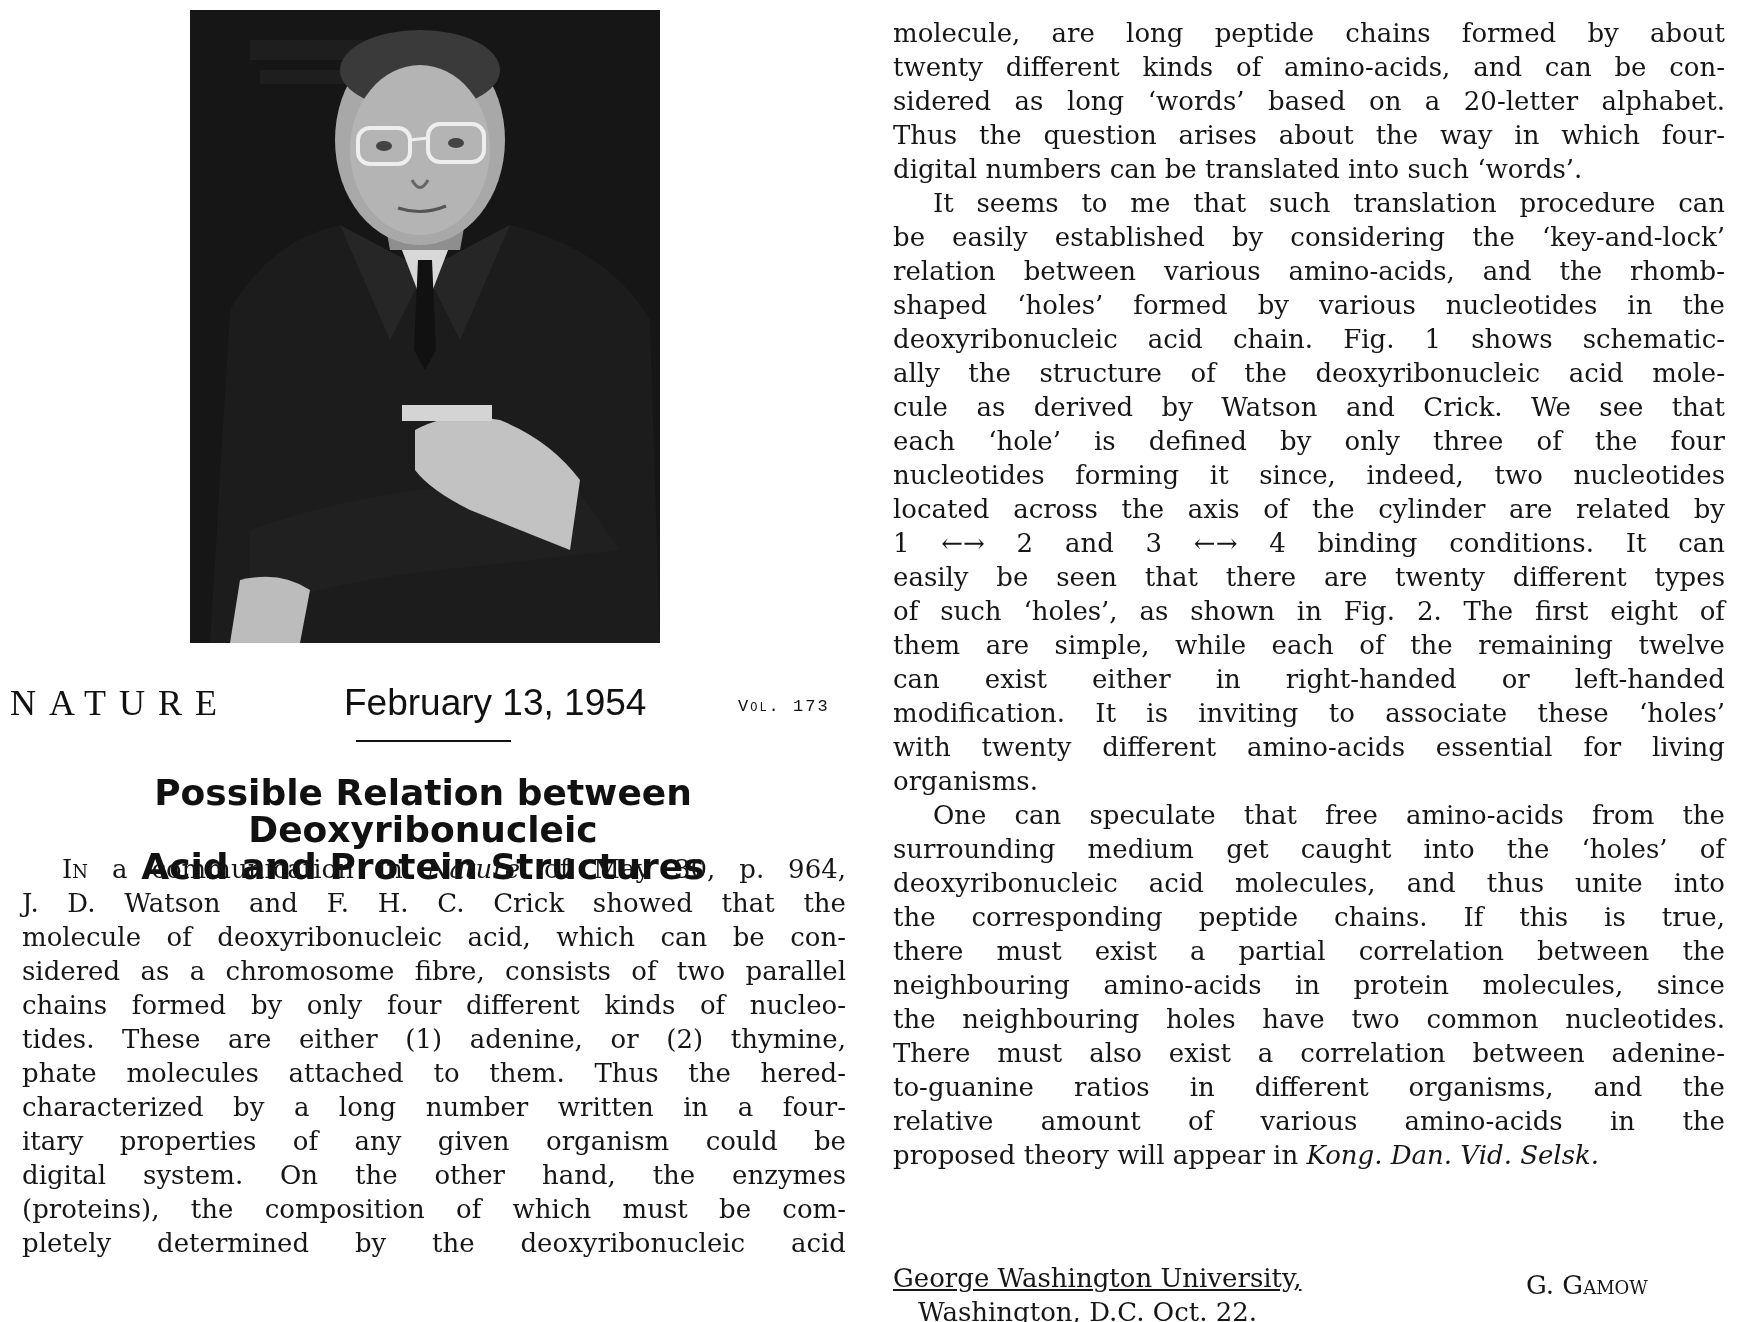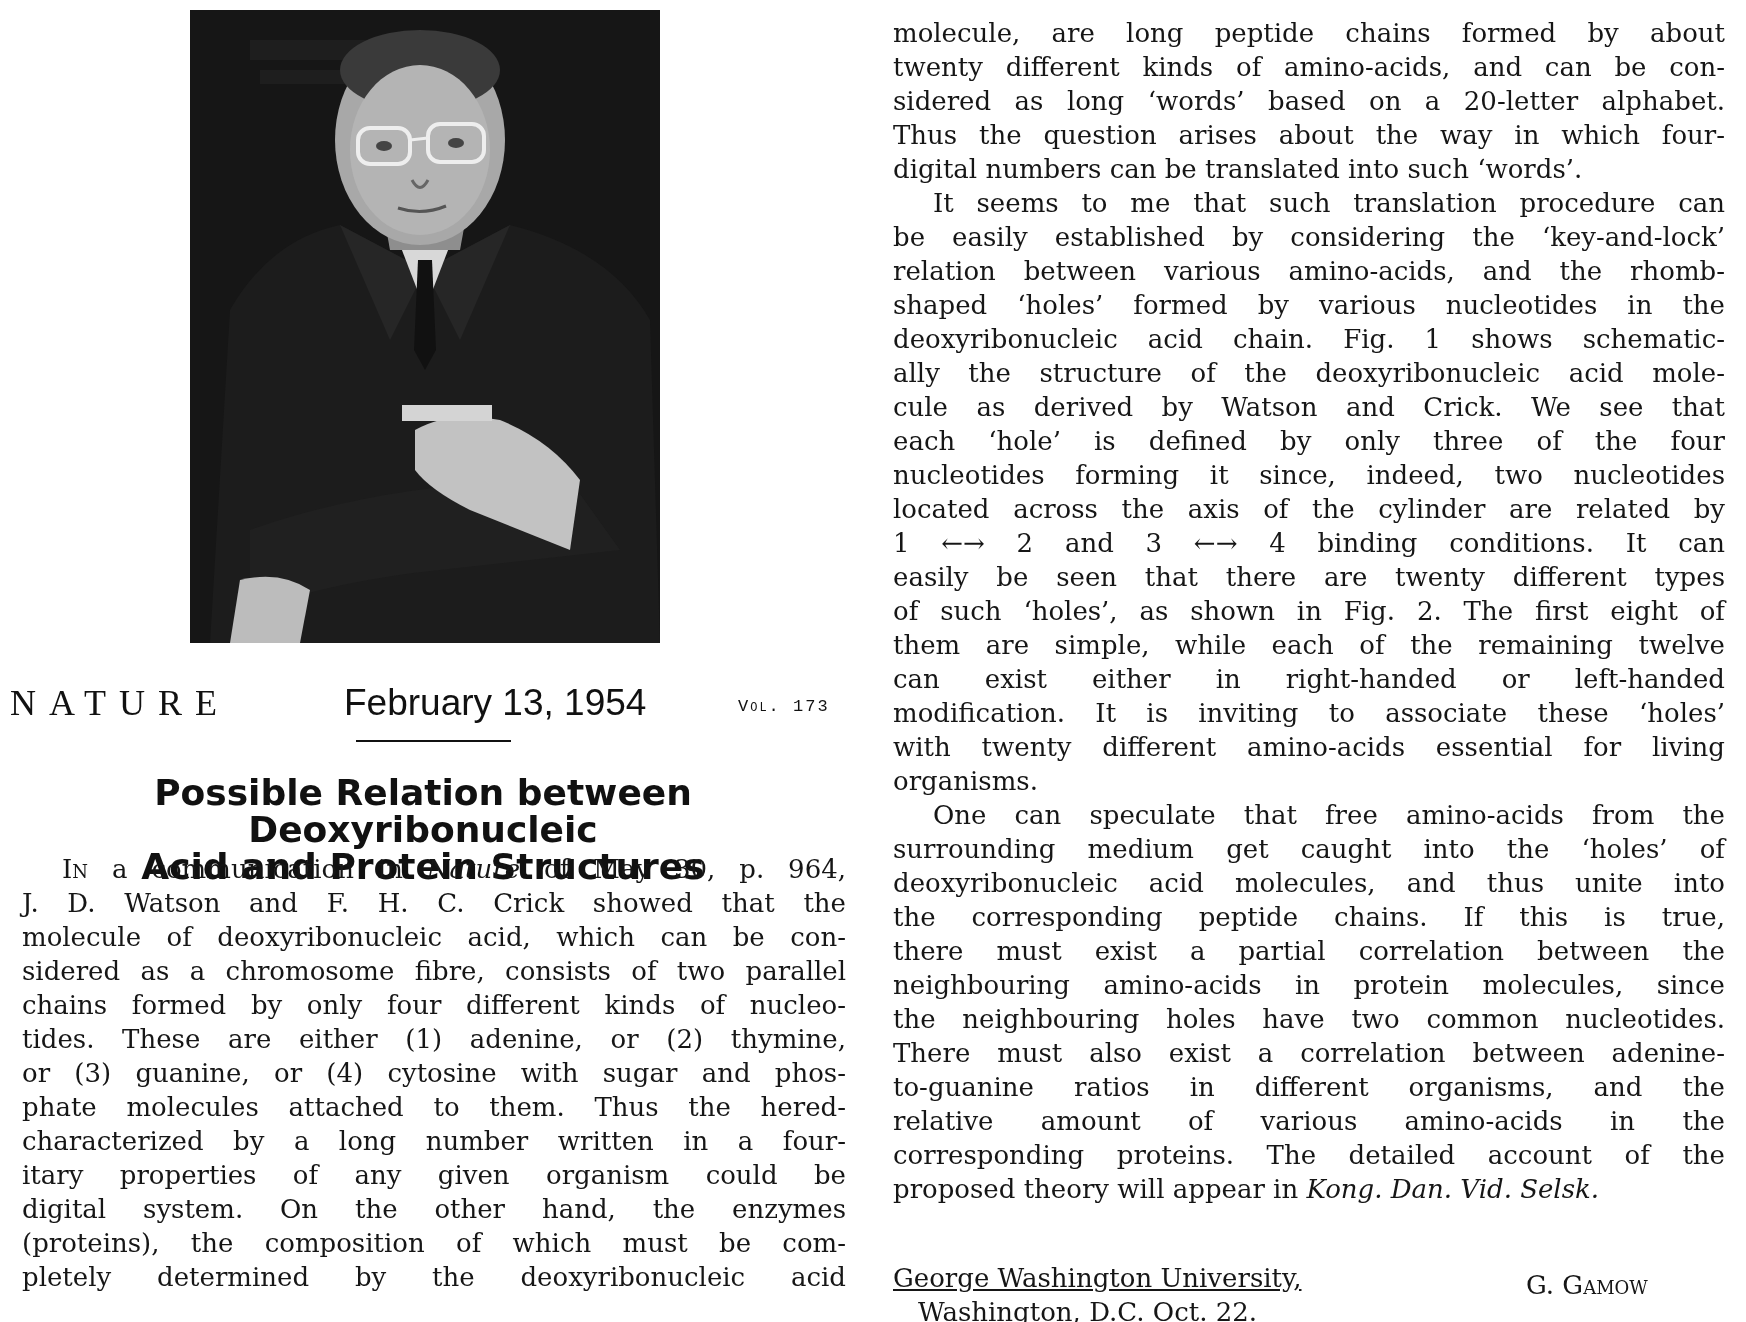--- a/index.html
+++ b/index.html
@@ -86,21 +86,20 @@
   <div>Acid and Protein Structures</div>
 </div>
 
 <div class="col col-left">
   <span class="ln indent"><span class="sc">In</span><span> a communication in </span><span class="it">Nature</span><span> of May 30, p. 964,</span></span>
   <span class="ln">J. D. Watson and F. H. C. Crick showed that the</span>
   <span class="ln">molecule of deoxyribonucleic acid, which can be con-</span>
   <span class="ln">sidered as a chromosome fibre, consists of two parallel</span>
   <span class="ln">chains formed by only four different kinds of nucleo-</span>
   <span class="ln">tides.  These are either (1) adenine, or (2) thymine,</span>
-  <span class="ln">or (3) guanine, or (4) cytosine with sugar and phos-</span>
   <span class="ln">phate molecules attached to them.  Thus the hered-</span>
   <span class="ln">characterized by a long number written in a four-</span>
   <span class="ln">itary properties of any given organism could be</span>
   <span class="ln">digital system.  On the other hand, the enzymes</span>
   <span class="ln">(proteins), the composition of which must be com-</span>
   <span class="ln">pletely determined by the deoxyribonucleic acid</span>
 </div>
 
 <div class="col col-right">
   <span class="ln">molecule, are long peptide chains formed by about</span>
@@ -129,19 +128,18 @@
   <span class="ln indent">One can speculate that free amino-acids from the</span>
   <span class="ln">surrounding medium get caught into the ‘holes’ of</span>
   <span class="ln">deoxyribonucleic acid molecules, and thus unite into</span>
   <span class="ln">the corresponding peptide chains.  If this is true,</span>
   <span class="ln">there must exist a partial correlation between the</span>
   <span class="ln">neighbouring amino-acids in protein molecules, since</span>
   <span class="ln">the neighbouring holes have two common nucleotides.</span>
   <span class="ln">There must also exist a correlation between adenine-</span>
   <span class="ln">to-guanine ratios in different organisms, and the</span>
   <span class="ln">relative amount of various amino-acids in the</span>
-  <span class="ln">corresponding proteins.  The detailed account of the</span>
   <span class="ln last"><span>proposed theory will appear in </span><span class="it">Kong. Dan. Vid. Selsk.</span></span>
 </div>
 
 <div class="sig">G. Gamow</div>
 <div class="aff1">George Washington University,</div>
 <div class="aff2">Washington, D.C.    Oct. 22.</div>
 
 </body></html>

